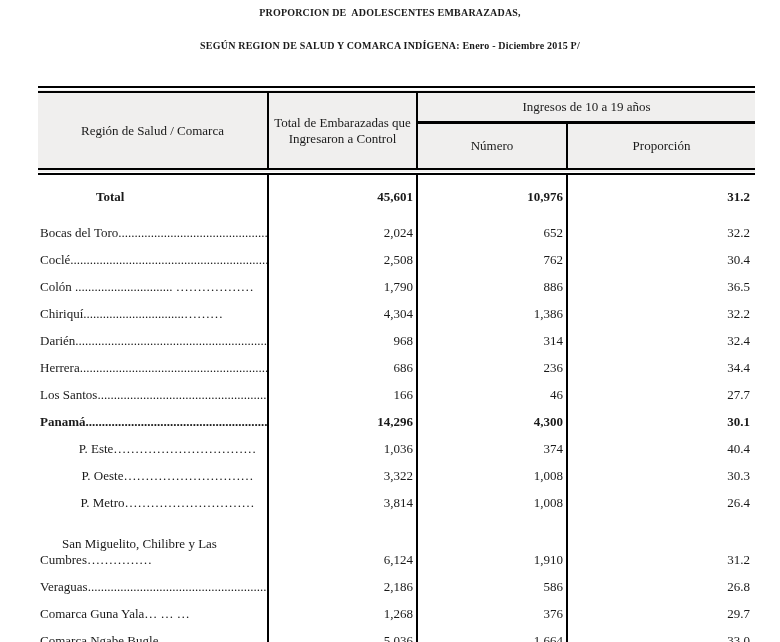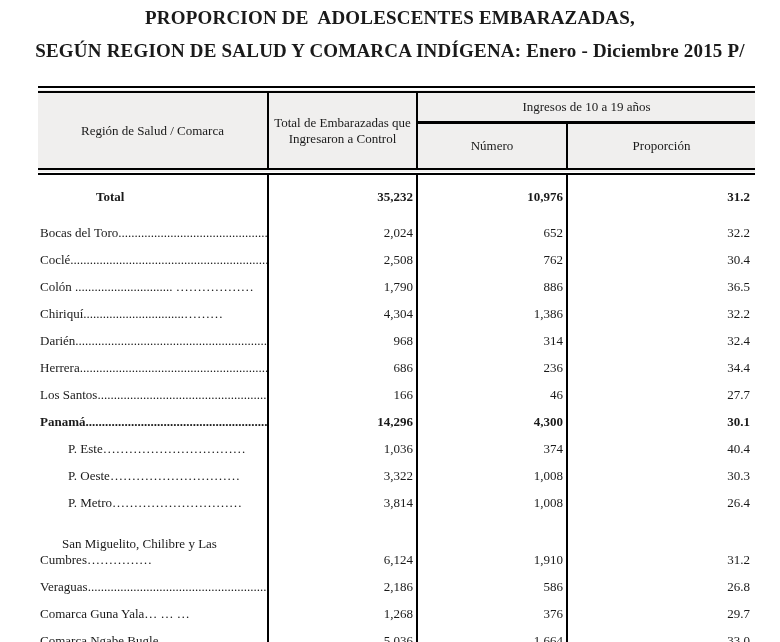--- a/index.html
+++ b/index.html
@@ -2,21 +2,21 @@
 <html><head>
 <meta charset="utf-8">
 <style>
   html,body{margin:0;padding:0;}
   body{
     width:780px;height:642px;position:relative;background:#ffffff;
     font-family:"Liberation Serif", serif;color:#1a1a1a;overflow:hidden;
   }
   .title-line{
     position:absolute;left:0;width:780px;text-align:center;
-    font-weight:bold;font-size:19px;letter-spacing:.2px;white-space:pre;
+    font-weight:bold;font-size:10px;letter-spacing:.2px;white-space:pre;
   }
   #title1{top:7px;}
   #title2{top:40px;}
 
   table#main-table{
     position:absolute;left:38px;top:86px;width:717px;
     border-collapse:collapse;table-layout:fixed;
     font-size:13px;color:#1a1a1a;
     border-top:7px double #000;
     border-bottom:5px solid #000;
@@ -37,21 +37,21 @@
     border-right:2px solid #000;overflow:hidden;white-space:nowrap;
     padding-left:2px;text-align:left;
   }
   td.c2,td.c3{border-right:2px solid #000;text-align:right;padding-right:3px;}
   td.c4{text-align:right;padding-right:5px;}
 
   tr.row-normal td,tr.row-sub td,tr.row-bold td{height:27px;}
   tr.row-total td{height:44px;font-weight:bold;}
   tr.row-total .label-cell{padding-left:58px;}
   tr.row-bold td{font-weight:bold;}
-  tr.row-sub .label-cell{padding-left:30px;}
+  tr.row-sub .label-cell{padding-left:30px;text-align:center;}
   tr.row-wrap2 td{height:52px;vertical-align:bottom;padding-bottom:5px;}
   tr.row-wrap2 .line1{display:block;padding-left:22px;}
   .line2:empty{display:none;}
 </style>
 </head>
 <body>
 
 <div class="title-line" id="title1">PROPORCION DE  ADOLESCENTES EMBARAZADAS,</div>
 <div class="title-line" id="title2">SEGÚN REGION DE SALUD Y COMARCA INDÍGENA: Enero - Diciembre 2015 P/</div>
 
@@ -71,21 +71,21 @@
     <tr>
       <th class="th-numero">Número</th>
       <th class="th-prop">Proporción</th>
     </tr>
   </thead>
   <tbody>
       <tr class="row-total">
     <td class="label-cell">
       <span class="line1">Total</span>
     </td>
-    <td class="c2">35,232</td>
+    <td class="c2">45,601</td>
     <td class="c3">10,976</td>
     <td class="c4">31.2</td>
   </tr>
       <tr class="row-normal">
     <td class="label-cell">
       <span class="line1">Bocas del Toro...................................................</span>
     </td>
     <td class="c2">2,024</td>
     <td class="c3">652</td>
     <td class="c4">32.2</td>

